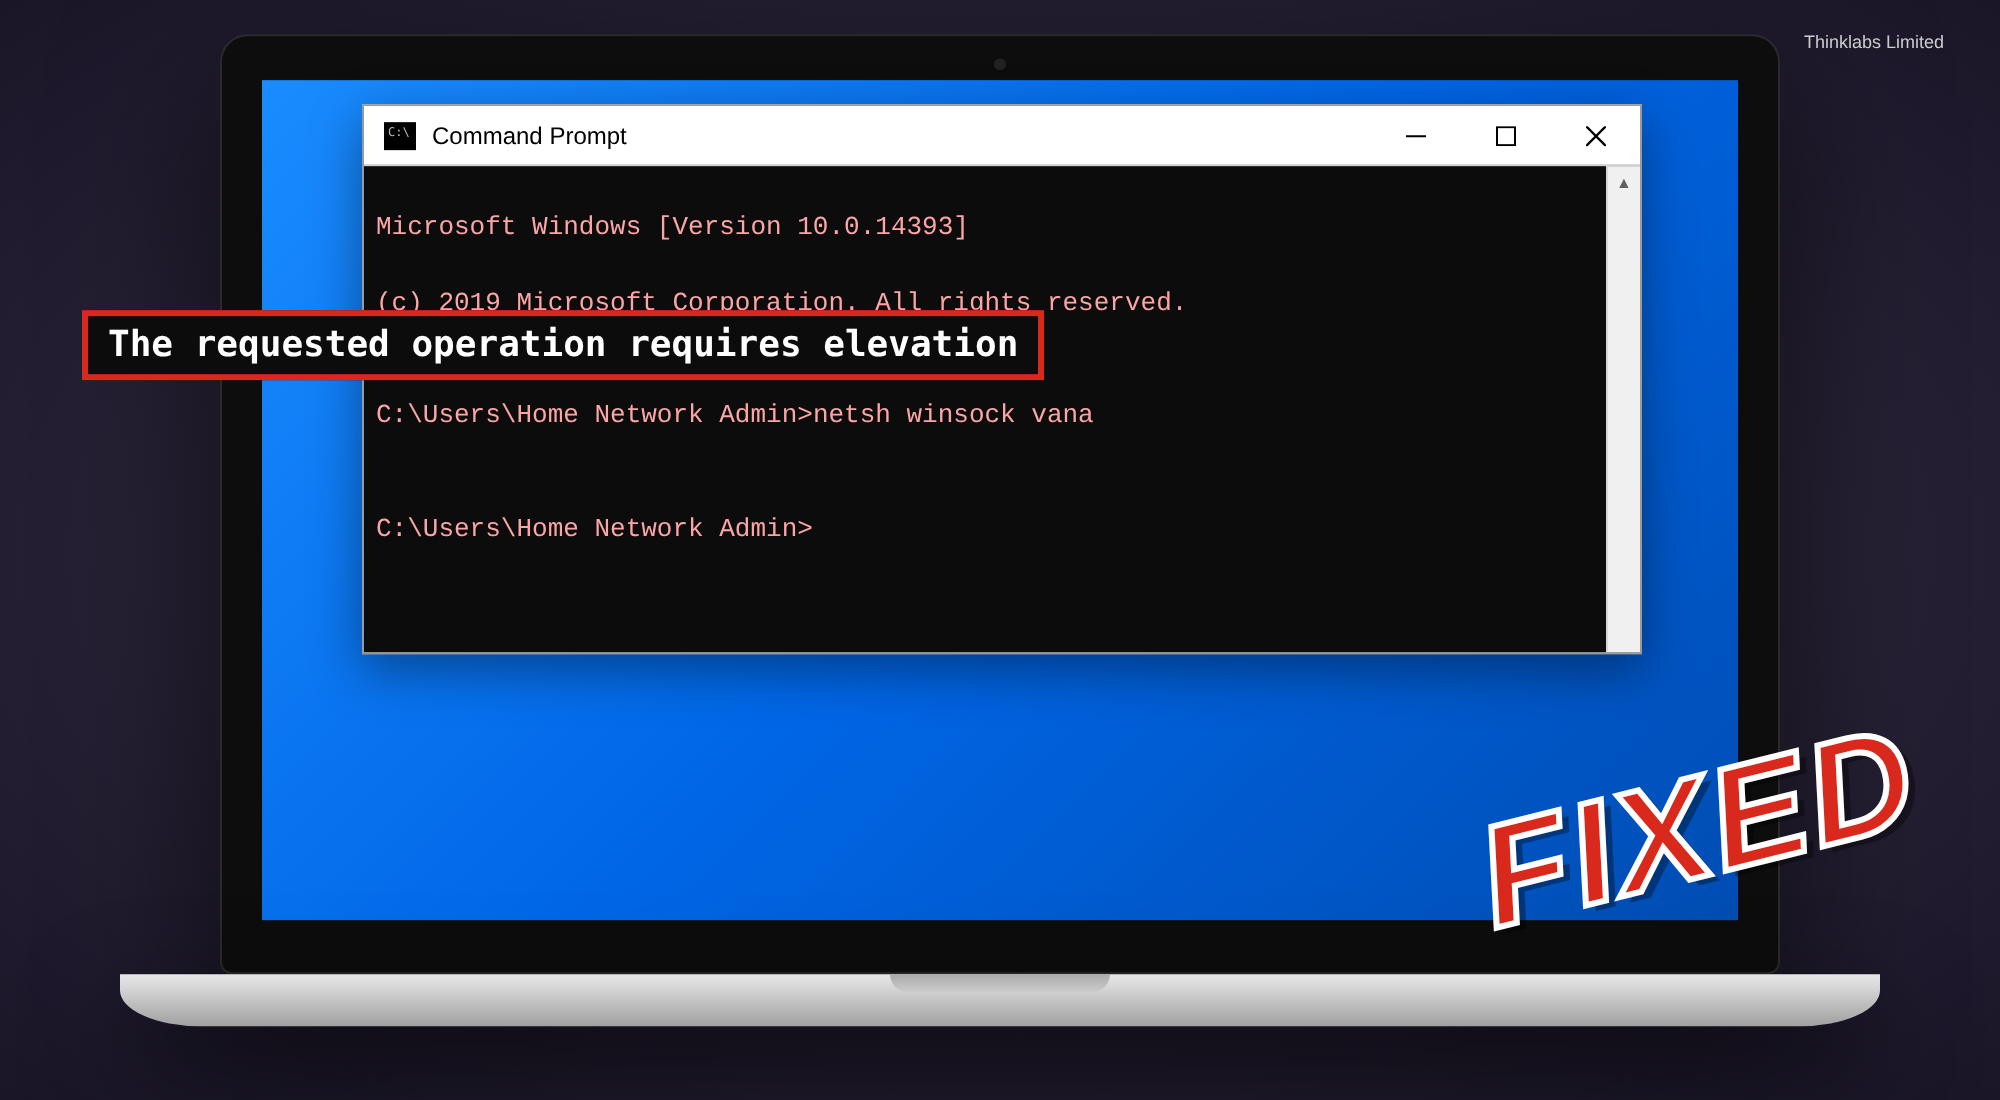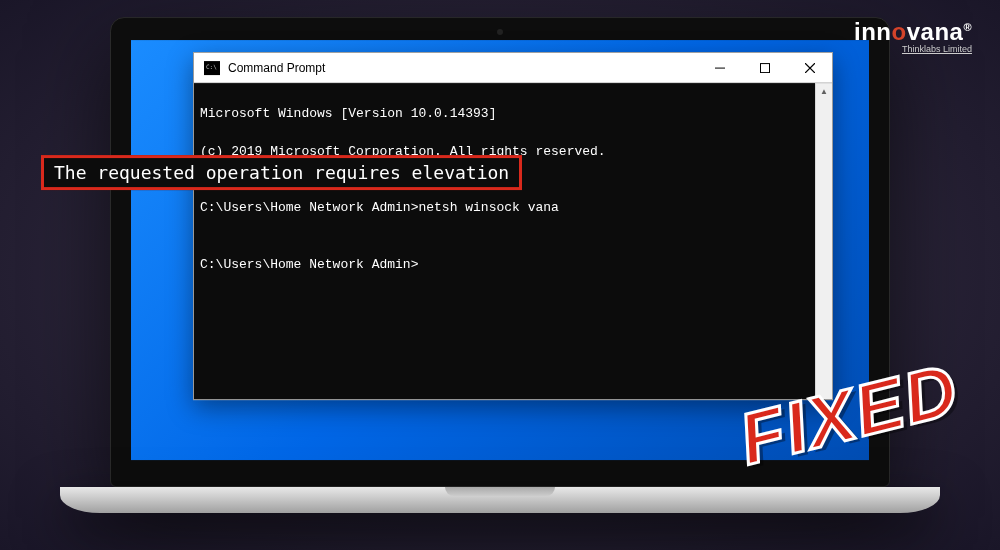--- a/index.html
+++ b/index.html
@@ -25,21 +25,20 @@
     font-size: 24px;
     font-weight: 600;
     letter-spacing: 0.5px;
   }
   .brand-main .accent-o { color: #d4432a; }
   .brand-reg { font-size: 11px; vertical-align: super; }
   .brand-sub {
     font-size: 9px;
     color: #ccc;
     margin-top: -2px;
-    text-decoration: underline;
   }
 
   
   .laptop {
     position: absolute;
     left: 50%;
     top: 50%;
     transform: translate(-50%, -52%);
     width: 780px;
   }
@@ -85,21 +84,20 @@
 
   
   .cmd-window {
     position: absolute;
     top: 12px;
     left: 50px;
     width: 640px;
     background: #fff;
     box-shadow: 0 8px 24px rgba(0,0,0,0.4);
     border: 1px solid #9a9a9a;
-    margin-left: 12px;
   }
   .cmd-titlebar {
     height: 30px;
     background: #fff;
     display: flex;
     align-items: center;
     border-bottom: 1px solid #d0d0d0;
   }
   .cmd-icon {
     width: 16px; height: 14px;
@@ -126,26 +124,26 @@
     display: flex;
     align-items: center;
     justify-content: center;
     font-size: 14px;
     color: #000;
   }
   .win-btn svg { width: 10px; height: 10px; }
 
   .cmd-body {
     background: #0c0c0c;
-    color: #ffffff;
+    color: #fca5a5;
     font-family: Consolas, "Courier New", monospace;
     font-size: 13px;
     line-height: 1.45;
     padding: 3px 6px 6px 6px;
-    height: 316px;
+    height: 243px;
     white-space: pre;
     overflow: hidden;
     position: relative;
   }
   .cmd-line { display: block; }
 
   
   .highlight-box {
     position: absolute;
     border: 3px solid #d9291c;
@@ -185,23 +183,20 @@
   .scrollbar-v .arrow {
     height: 17px;
     display:flex;align-items:center;justify-content:center;
     color:#606060;font-size:8px;
   }
 </style>
 </head>
 <body>
 
 <div class="brand">
-  <div class="brand-main">
-    <span>inn</span><span class="accent-o">o</span><span>vana</span><span class="brand-reg">®</span>
-  </div>
   <div class="brand-sub">Thinklabs Limited</div>
 </div>
 
 <div class="laptop">
   <div class="laptop-screen-bezel">
     <div class="laptop-cam"></div>
     <div class="laptop-screen">
 
       <div class="cmd-window">
         <div class="cmd-titlebar">
@@ -234,21 +229,21 @@
 <span class="cmd-line"><span>C:\Users\Home Network Admin&gt;</span><span>netsh winsock vana</span></span>
 <span class="cmd-line"></span>
 <span class="cmd-line"><span>C:\Users\Home Network Admin&gt;</span></span>
         </div>
 
         <div class="scrollbar-v">
           <div class="arrow">▲</div>
         </div>
       </div>
 
-      <div class="highlight-box" style="left:-90px; top:115px;">
+      <div class="highlight-box" style="left:-90px; top:115px;font-weight:bold;">
         <span>The requested operation requires elevation</span>
       </div>
 
     </div>
   </div>
   <div class="laptop-base">
     <div class="laptop-notch"></div>
   </div>
 </div>
 

